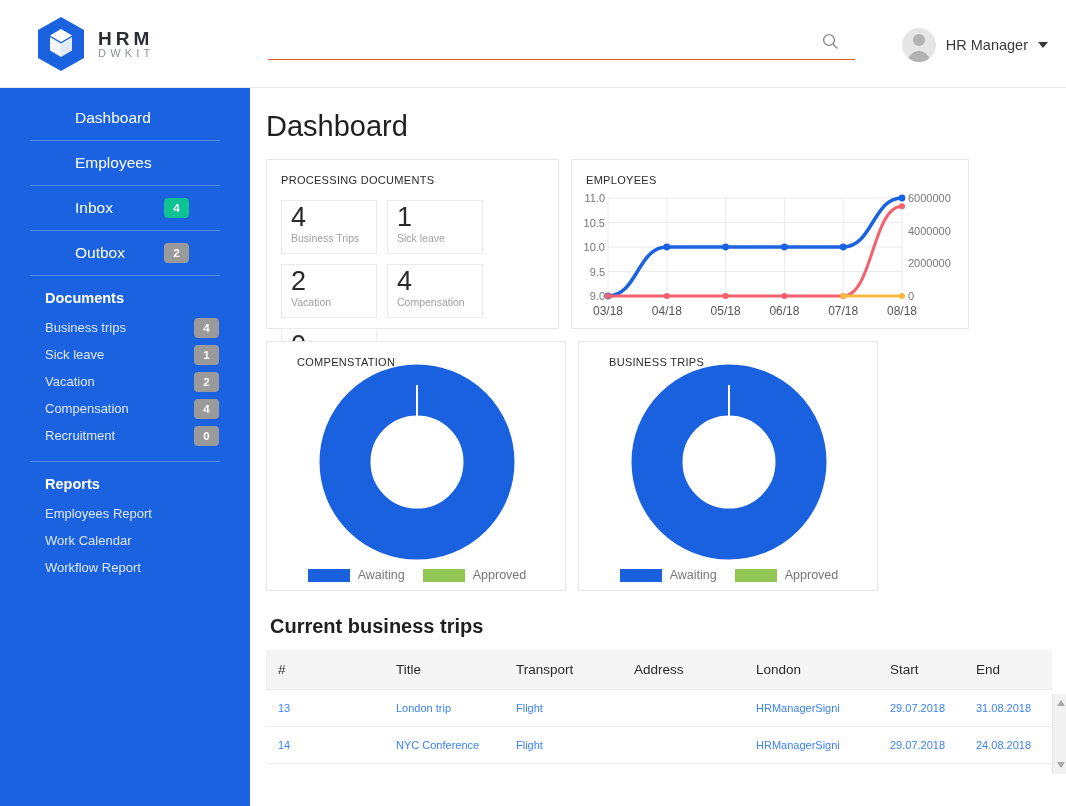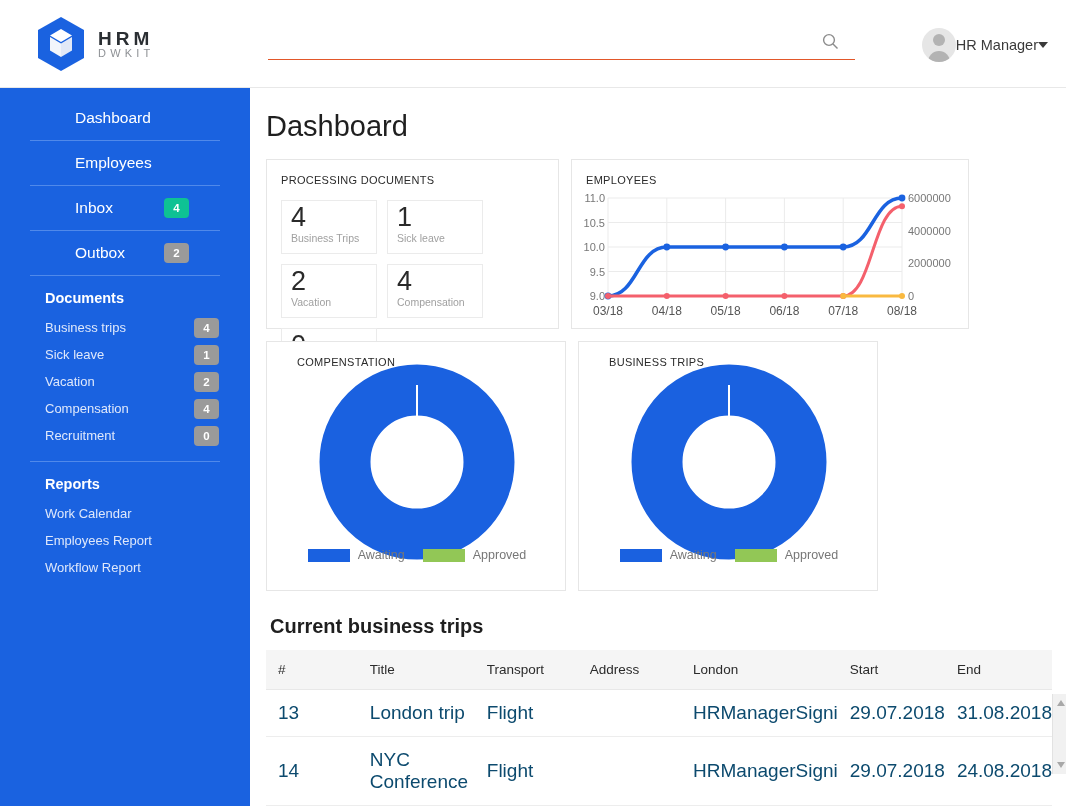--- a/index.html
+++ b/index.html
@@ -29,21 +29,21 @@
   .search-wrap { position: absolute; left: 268px; top: 26px; width: 587px; }
   .search-input {
     width: 100%; height: 34px; border: none; border-bottom: 1px solid #e2572a;
     outline: none; font-size: 14px; color: #333; background: transparent;
     padding: 0 30px 4px 2px; font-family: "Liberation Sans", sans-serif;
   }
   .search-icon { position: absolute; right: 16px; top: 7px; }
 
   .user-box {
     position: absolute; right: 18px; top: 28px; height: 34px;
-    display: flex; align-items: center; cursor: pointer;
+    display: flex; align-items: center; gap: 10px; cursor: pointer;
   }
   .avatar {
     width: 34px; height: 34px; border-radius: 50%; background: #e6e6e6;
     overflow: hidden; position: relative; flex: none;
   }
   .avatar .head {
     position: absolute; left: 50%; top: 6px; transform: translateX(-50%);
     width: 12px; height: 12px; border-radius: 50%; background: #b3b3b3;
   }
   .avatar .body {
@@ -110,37 +110,37 @@
   }
   .stat-num { font-size: 27px; color: #2a2a2a; font-weight: 300; line-height: 1.05; }
   .stat-lbl { font-size: 10.5px; color: #a0a0a0; margin-top: 1px; }
 
   .card-employees { width: 398px; height: 170px; position: relative; }
   .emp-chart { position: absolute; left: 0; top: 26px; width: 398px; height: 143px; }
 
   .card-donut { width: 300px; height: 250px; position: relative; padding-left: 16px; }
   .donut-area { position: absolute; left: 0; top: 22px; width: 300px; height: 196px; }
   .legend {
-    position: absolute; bottom: 28px; left: 0; width: 300px;
+    position: absolute; bottom: 8px; left: 0; width: 300px;
     display: flex; justify-content: center; gap: 18px; align-items: flex-start;
   }
   .legend-item { display: flex; align-items: center; gap: 8px; }
   .swatch { width: 42px; height: 13px; }
   .sw-blue { background: #1a61e0; }
   .sw-green { background: #92c756; }
   .legend-lbl { font-size: 12.5px; color: #777777; }
 
   .table-title { font-size: 20px; color: #1f1f1f; margin: 24px 0 12px 4px; }
   .trip-table { width: 786px; border-collapse: collapse; position: relative; }
   .trip-table th {
     background: #f5f5f5; text-align: left; font-size: 13.5px; color: #2b2b2b;
     font-weight: normal; padding: 12px 0 12px 12px; border-bottom: 1px solid #e8e8e8;
   }
   .trip-table td {
-    font-size: 19px; color: #0c4a6e; padding: 12px 0 12px 12px;
+    font-size: 11px; color: #3b82f6; padding: 12px 0 12px 12px;
     border-bottom: 1px solid #ededed;
   }
   .col-num { width: 118px; } .col-title { width: 120px; }
   .col-transport { width: 118px; } .col-address { width: 122px; }
   .col-state { width: 134px; } .col-start { width: 86px; } .col-end { width: 88px; }
 
   .table-wrap { position: relative; width: 786px; }
   .tbl-scrollbar {
     position: absolute; right: -16px; top: 44px; width: 16px; height: 80px;
     background: #f1f1f1; border-left: 1px solid #e2e2e2;
@@ -222,24 +222,24 @@
   </div>
   <div class="nav-sub">
     <span>Recruitment</span>
     <span class="badge gray">0</span>
   </div>
 
   <div class="nav-sep"></div>
 
   <div class="nav-section-title">Reports</div>
   <div class="nav-sub">
+    <span>Employees Report</span>
+  </div>
+  <div class="nav-sub">
     <span>Work Calendar</span>
-  </div>
-  <div class="nav-sub">
-    <span>Employees Report</span>
   </div>
   <div class="nav-sub">
     <span>Workflow Report</span>
   </div>
 </div>
 
 <div class="main">
   <h1 class="page-title">Dashboard</h1>
 
   <div class="row">

